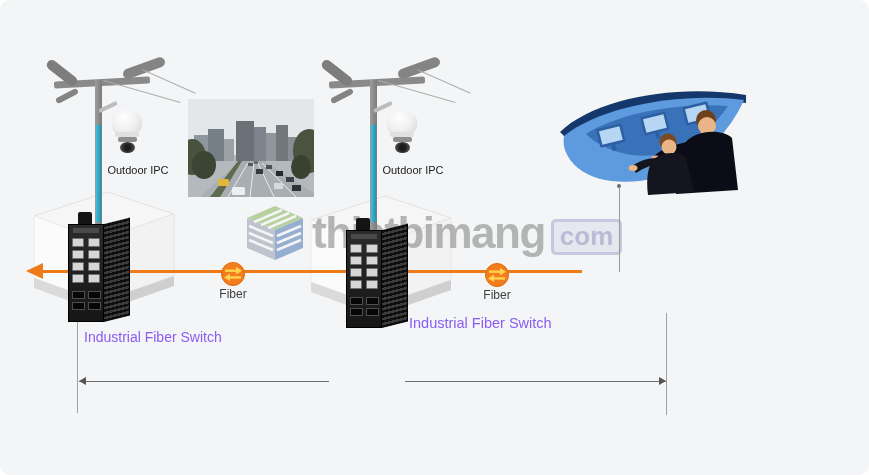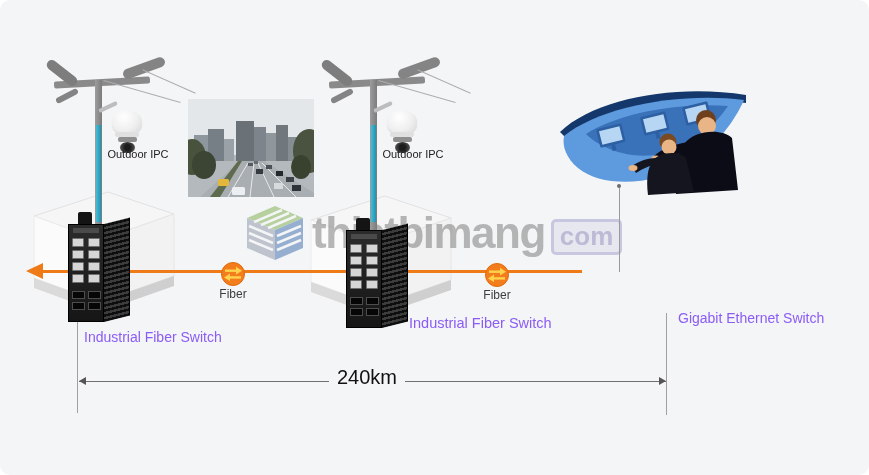--- a/index.html
+++ b/index.html
@@ -67,21 +67,21 @@
     box-shadow: 0 1px 1px rgba(0,0,0,.15);
   }
   .cam-ring1 { width: 24px; height: 5px; background: #e0e0e0; border-radius: 2px; margin: -2px auto 0; }
   .cam-ring2 { width: 19px; height: 5px; background: #8f8f8f; border-radius: 2px; margin: 0 auto; }
   .cam-lens {
     width: 15px; height: 11px; margin: 0 auto;
     background: radial-gradient(circle, #1c1c1c 30%, #4a4a4a 70%, #7d7d7d 100%);
     border-radius: 50%;
   }
   .cam-label {
-    position: absolute; left: 52px; top: 93px; width: 92px;
+    position: absolute; left: 52px; top: 109px; width: 92px;
     text-align: center; font-size: 11px; color: #222;
   }
 
   
   .switch-device { position: absolute; width: 62px; height: 112px; }
   .sw-cap {
     position: absolute; left: 10px; top: 0; width: 14px; height: 14px;
     background: #141414; border-radius: 2px;
   }
   .sw-front {
@@ -166,21 +166,20 @@
 <body>
 
 <div class="canvas">
 
   <div class="dim-v z1" style="left:77px; top:314px; height:99px;"></div>
   <div class="dim-v z1" style="left:666px; top:313px; height:102px;"></div>
   <div class="dim-h z1" style="left:79px; top:381px; width:250px;"></div>
   <div class="dim-h z1" style="left:405px; top:381px; width:261px;"></div>
   <div class="dim-arrow-left z1"></div>
   <div class="dim-arrow-right z1"></div>
-  <div class="dim-text z1">240km</div>
 
   <svg class="abs z1" style="left:28px; top:186px;" width="152" height="130" viewBox="0 0 152 130">
     <polygon points="6,30 80,6 146,28 72,54" fill="#f6f6f6" stroke="#e2e2e2"></polygon>
     <polygon points="6,30 72,54 72,116 6,92" fill="#fcfcfc" fill-opacity="0.85" stroke="#ececec"></polygon>
     <polygon points="72,54 146,28 146,90 72,116" fill="#f1f1f1" fill-opacity="0.85" stroke="#e6e6e6"></polygon>
     <polygon points="6,92 72,116 72,126 6,102" fill="#dadada"></polygon>
     <polygon points="72,116 146,90 146,100 72,126" fill="#cfcfcf"></polygon>
   </svg>
 
   <svg class="abs z1" style="left:305px; top:190px;" width="152" height="130" viewBox="0 0 152 130">
@@ -398,15 +397,14 @@
         <polygon points="14,3.8 20,7.7 14,11.4"></polygon>
         <rect x="8" y="13.2" width="11" height="2.4"></rect>
         <polygon points="8,10.5 2,14.4 8,18.1"></polygon>
       </g>
     </svg>
   </div>
   <div class="fiber-label z5" style="left:470px; top:288px;">Fiber</div>
 
   <div class="node-label z6" style="left:84px; top:329px;">Industrial Fiber Switch</div>
   <div class="node-label z6" style="left:409px; top:315px; font-size:14.5px;">Industrial Fiber Switch</div>
-  <div class="node-label z6" style="left:678px; top:310px;">Gigabit Ethernet Switch</div>
 
 </div>
 
 </body></html>

